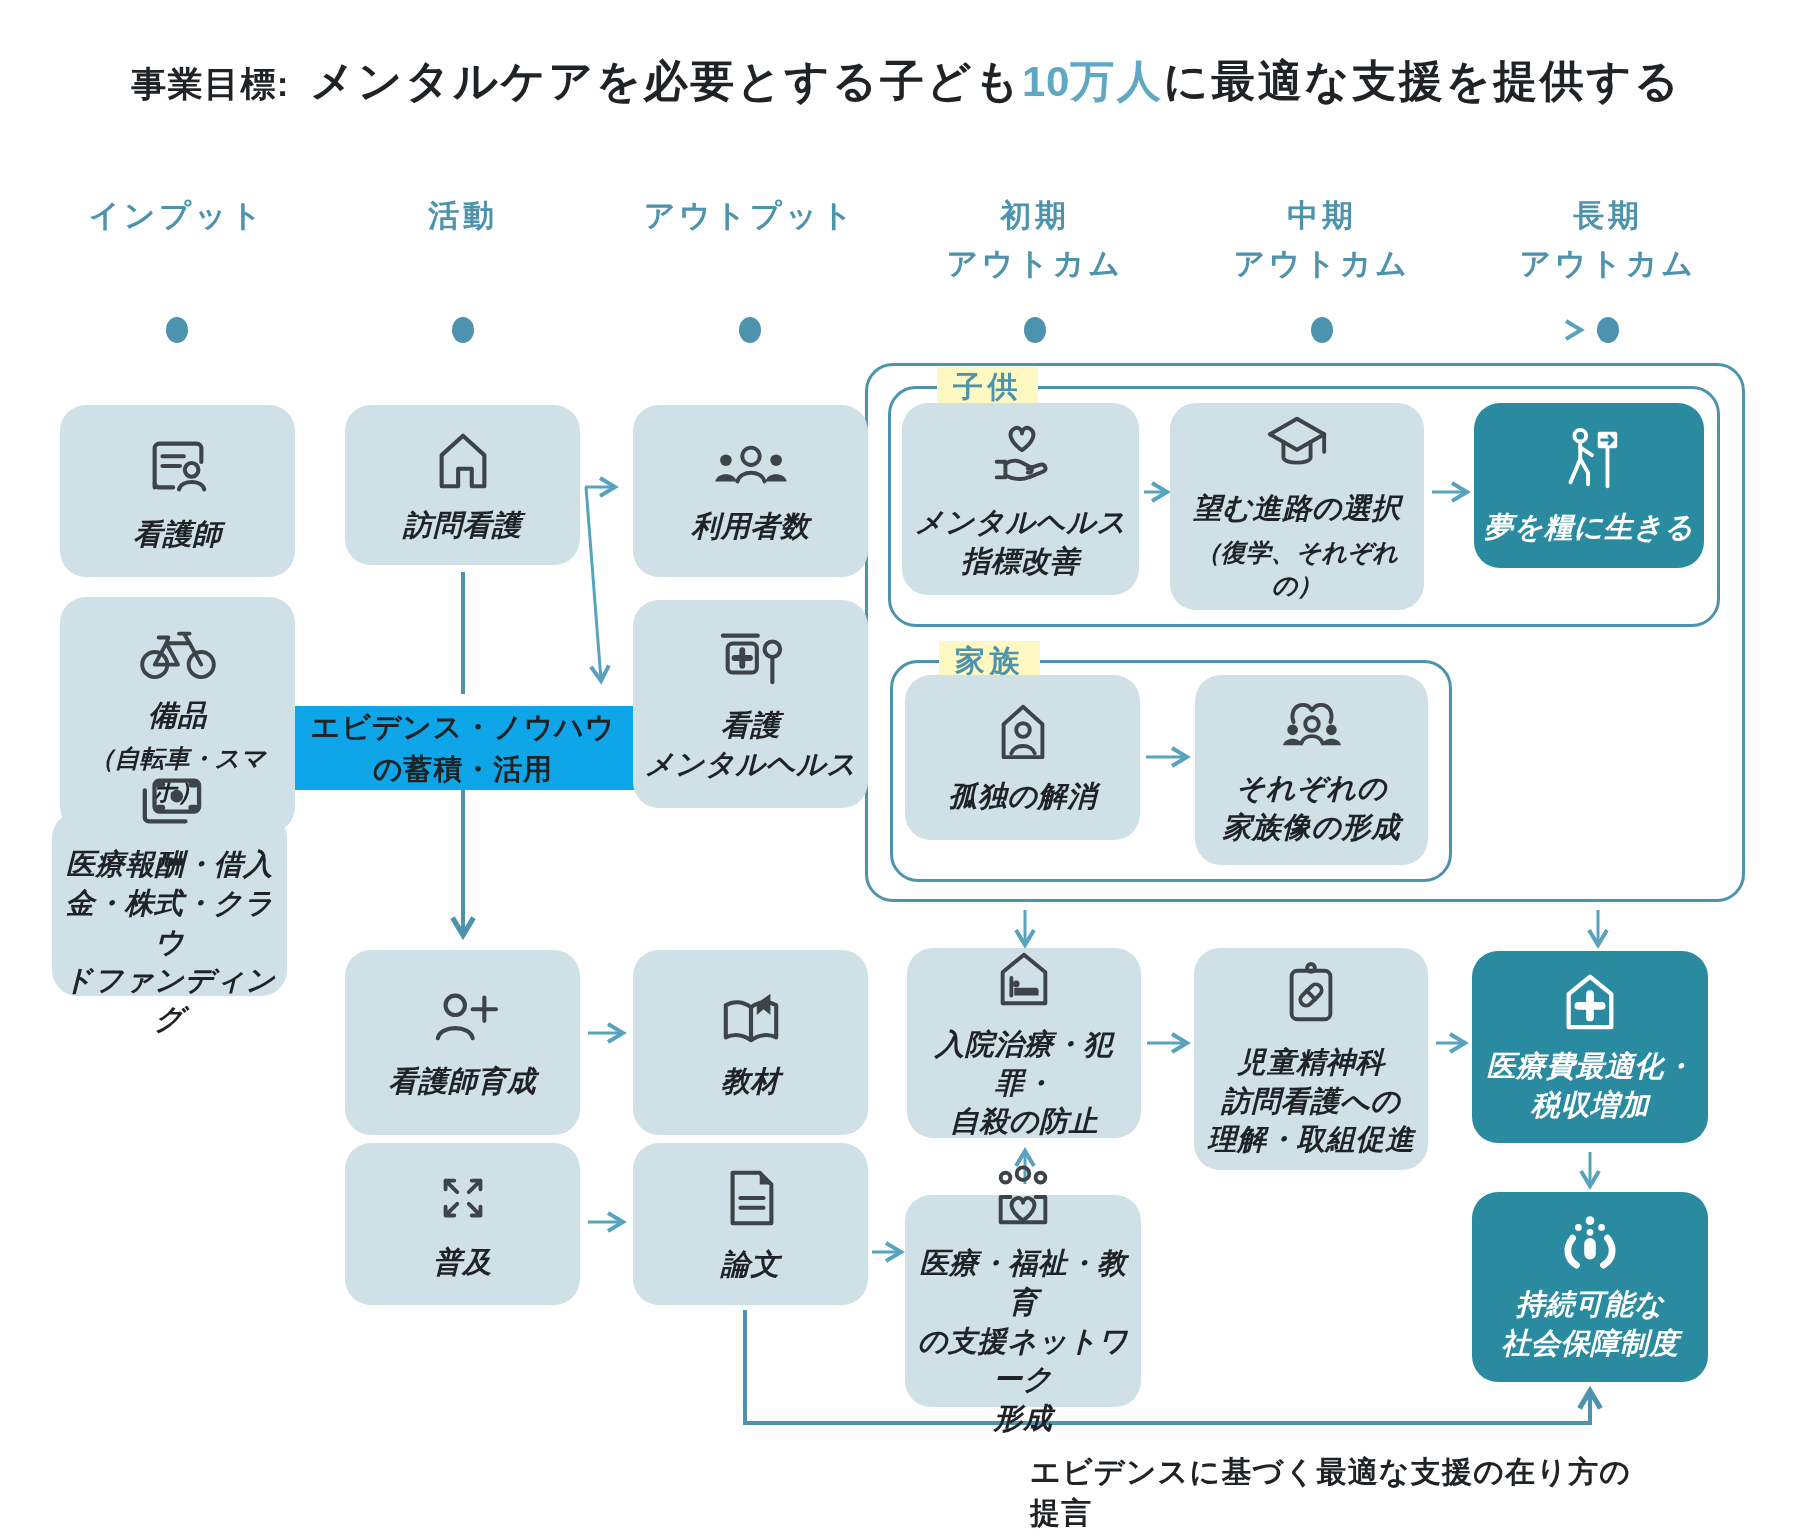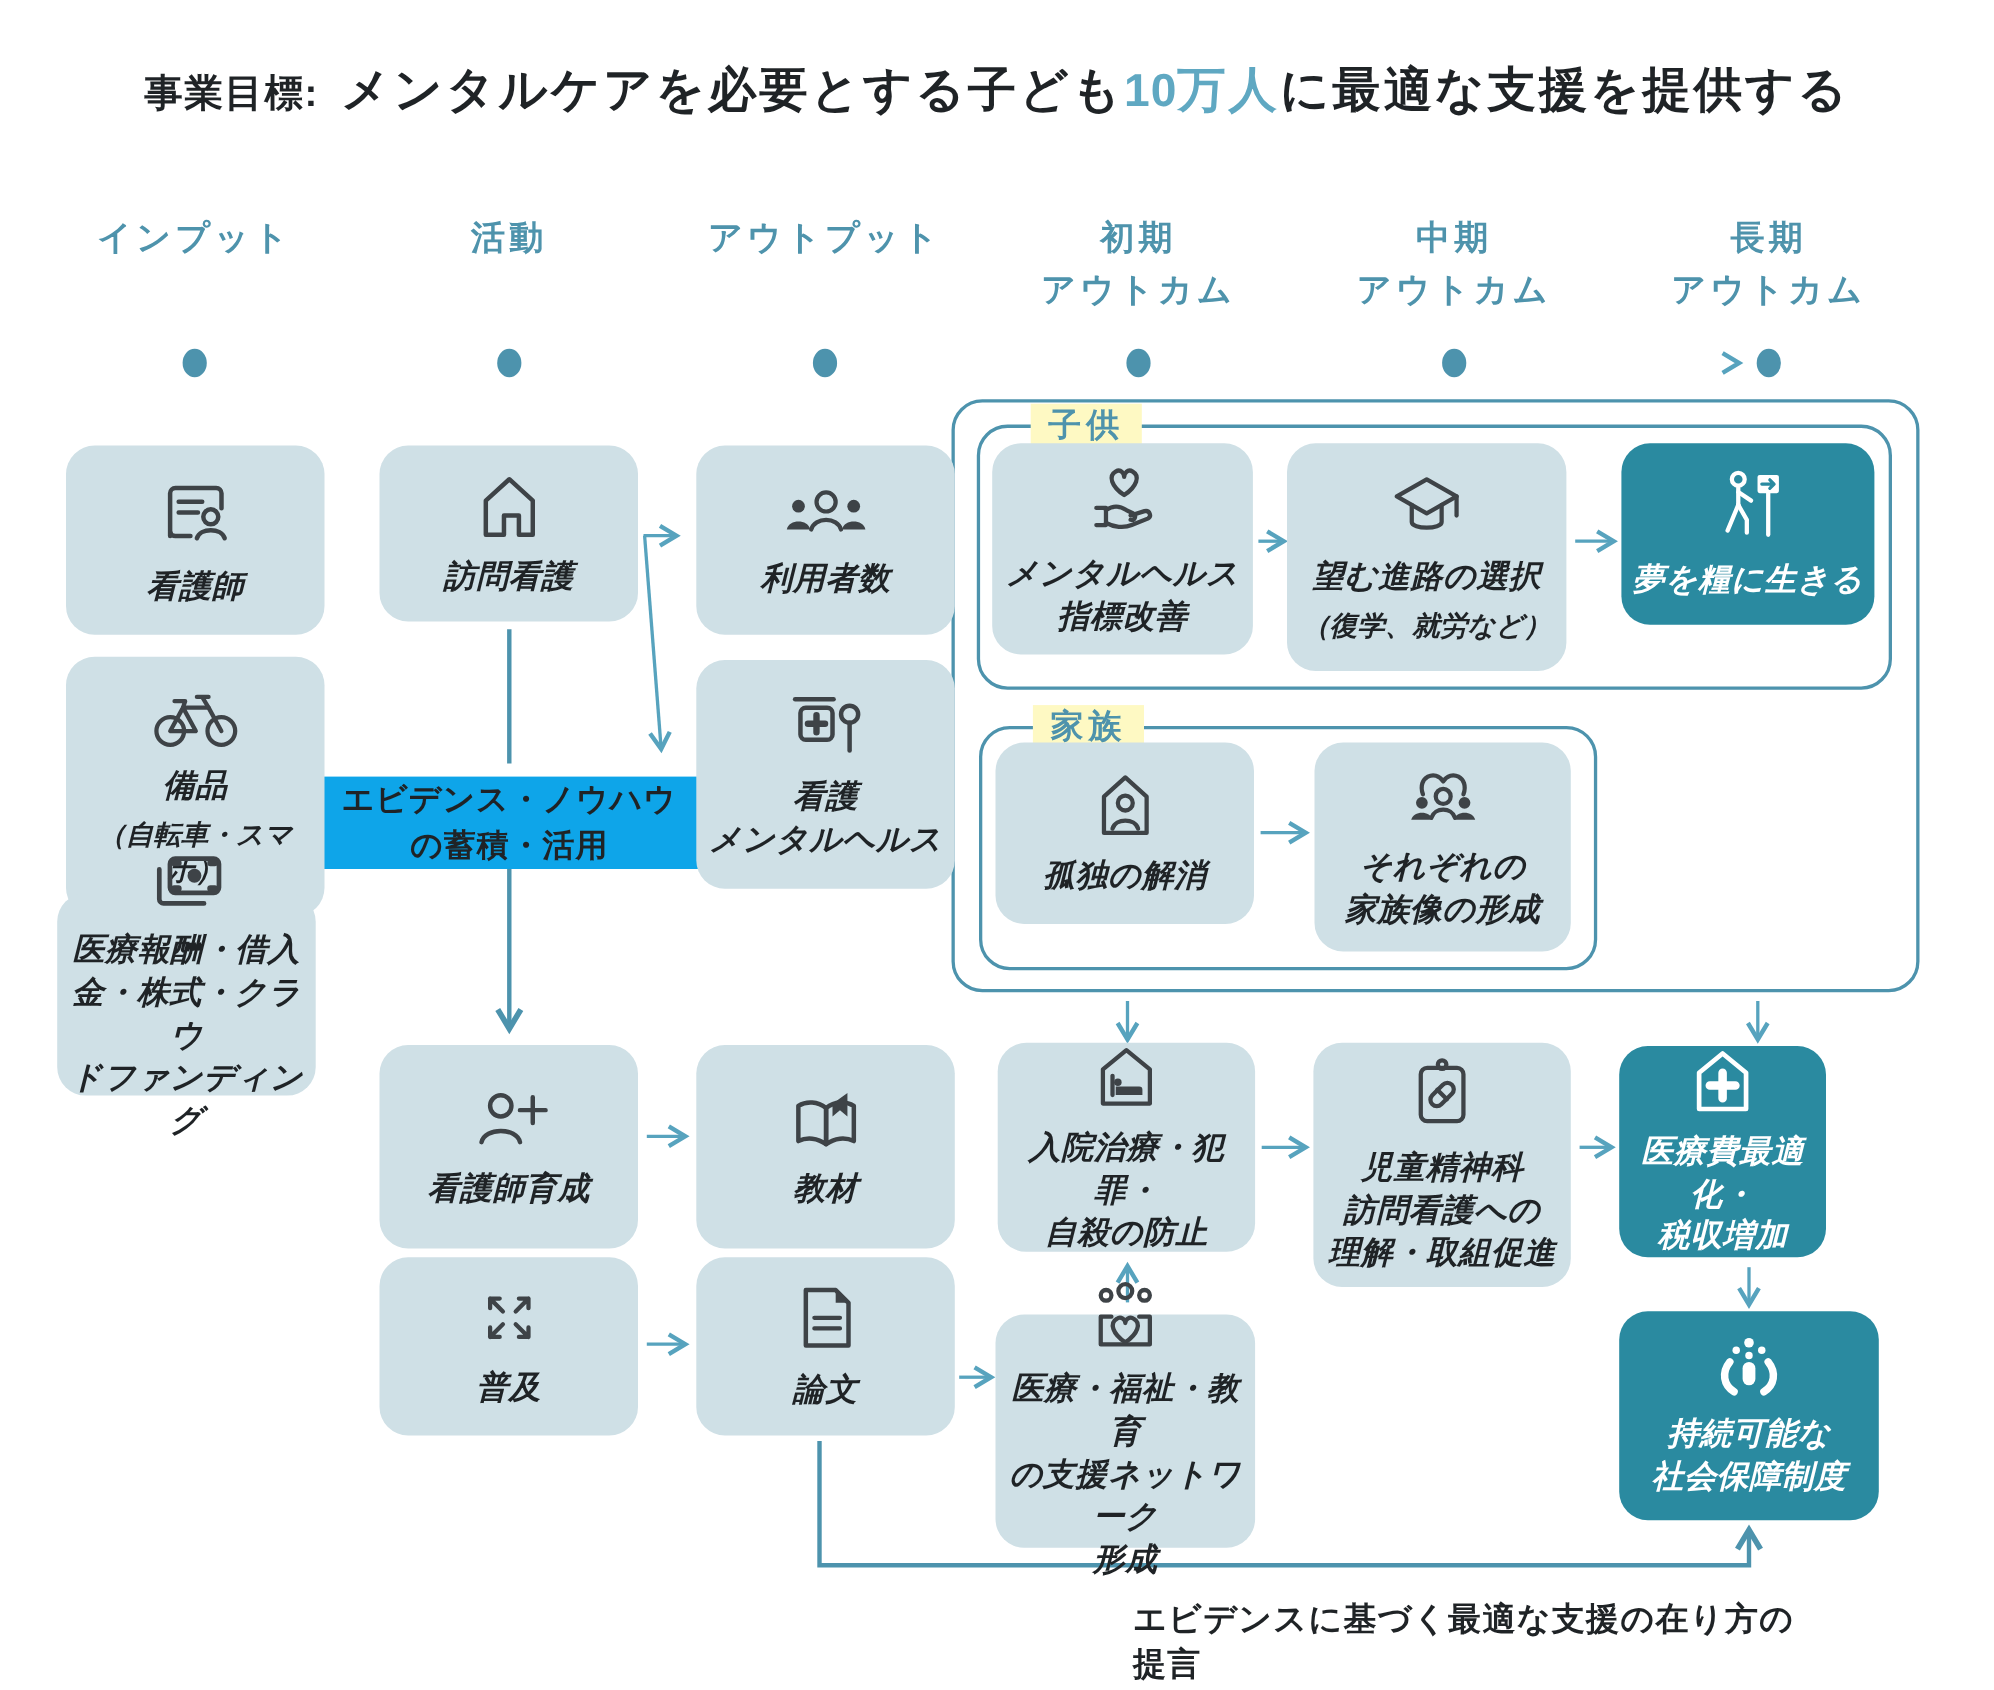--- a/index.html
+++ b/index.html
@@ -269,21 +269,21 @@
 
   <div class="box light" style="left:1170px;top:403px;width:254px;height:207px">
     <svg class="icon" width="78" height="64" viewBox="0 0 80 66">
       <g fill="none" stroke="#3E4347" stroke-width="4" stroke-linecap="round" stroke-linejoin="round">
         <path d="M40 8 L68 24 L40 40 L12 24 Z"></path>
         <path d="M26 32 V48 C26 55,54 55,54 48 V32"></path>
         <path d="M68 24 V42"></path>
       </g>
     </svg>
     <div class="label">望む進路の選択</div>
-    <div class="sublabel">（復学、就労など）</div>
+    <div class="sublabel">（復学、それぞれの）</div>
   </div>
 
   <div class="box dark" style="left:1474px;top:403px;width:230px;height:165px">
     <svg class="icon" width="76" height="70" viewBox="0 0 78 72">
       <g fill="none" stroke="#ffffff" stroke-width="4" stroke-linecap="round" stroke-linejoin="round">
         <circle cx="30" cy="12" r="6"></circle>
         <path d="M30 20 V36"></path>
         <path d="M30 24 L42 32"></path>
         <path d="M30 36 L20 60"></path>
         <path d="M30 36 L38 50 V62"></path>
@@ -361,21 +361,21 @@
         <circle cx="55" cy="14" r="5"></circle>
         <path d="M14 60 V34 H24 M50 34 H60 V60 H14"></path>
         <path d="M37 58 C25 50,22 40,29 36 C33 33,37 37,37 40 C37 37,41 33,45 36 C52 40,49 50,37 58 Z"></path>
       </g>
     </svg>
     <div class="label">医療・福祉・教育
 の支援ネットワーク
 形成</div>
   </div>
 
-  <div class="box dark" style="left:1472px;top:951px;width:188px;height:192px">
+  <div class="box dark" style="left:1472px;top:951px;width:236px;height:192px">
     <svg class="icon" width="70" height="64" viewBox="0 0 72 66">
       <path d="M14 60 V26 L36 8 L58 26 V60 Z" fill="none" stroke="#ffffff" stroke-width="4.4" stroke-linecap="round" stroke-linejoin="round"></path>
       <path d="M36 26 V50 M24 38 H48" fill="none" stroke="#ffffff" stroke-width="8" stroke-linecap="round"></path>
     </svg>
     <div class="label">医療費最適化・
 税収増加</div>
   </div>
 
   <div class="box dark" style="left:1472px;top:1192px;width:236px;height:190px">
     <svg class="icon" width="70" height="60" viewBox="0 0 72 62">

